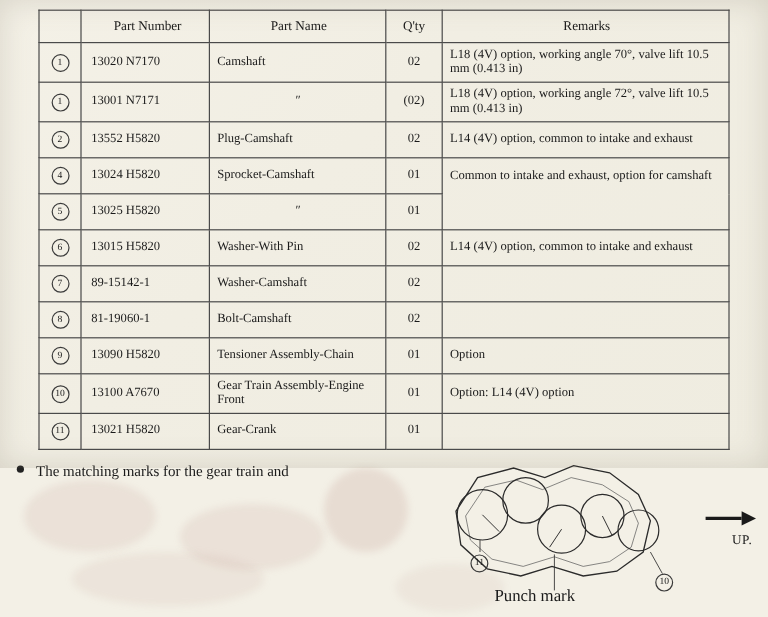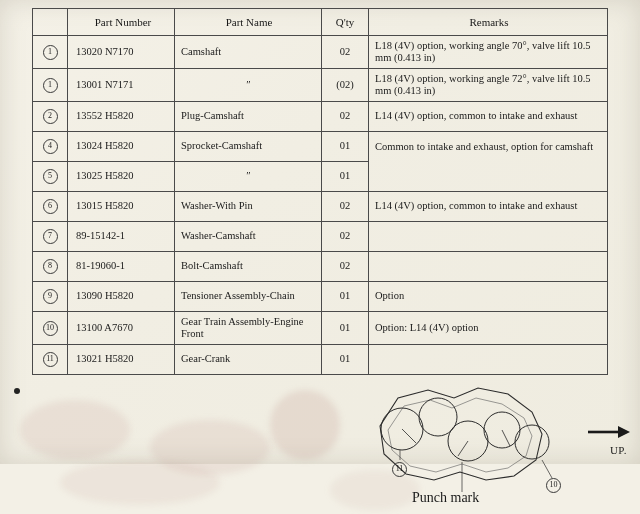--- a/index.html
+++ b/index.html
@@ -11,21 +11,21 @@
     height: 514px;
     background: #f3f0e6;
     font-family: "Liberation Serif", serif;
     color: #1a1a1a;
     position: relative;
     overflow: hidden;
   }
   .page {
     position: relative;
     width: 640px;
-    height: 464px;
+    height: 390px;
     background: linear-gradient(135deg,#f4f1e7 0%,#f1eee3 40%,#efece0 100%);
   }
   
   .bleed {
     position: absolute;
     border-radius: 50%;
     background: rgba(190,150,140,0.16);
     filter: blur(3px);
     pointer-events: none;
   }
@@ -234,20 +234,21 @@
         <td class="col-num">13021 H5820</td>
         <td class="col-name">Gear-Crank</td>
         <td class="col-qty">01</td>
         <td class="col-rem"></td>
       </tr>
     </tbody>
   </table>
 
   <div class="note">
     <span class="bullet"></span>
+    <span>The matching marks for the gear train and</span>
   </div>
 
   <div class="diagram">
     <svg width="285" height="142" viewBox="0 0 285 142">
 
       <path d="M30 58 L48 30 L78 22 L104 30 L128 20 L158 26 L182 44 L192 66 L186 92 L164 108 L136 112 L110 104 L84 112 L56 106 L34 86 Z" fill="none" stroke="#2b2b2b" stroke-width="1.1"></path>
       <path d="M38 62 L54 38 L80 32 L102 40 L126 30 L152 36 L174 50 L182 68 L176 88 L158 100 L136 104 L112 96 L86 104 L60 98 L42 82 Z" fill="none" stroke="#5a5a5a" stroke-width="0.6"></path>
 
       <circle cx="52" cy="61" r="21" fill="none" stroke="#2b2b2b" stroke-width="1"></circle>
       <circle cx="88" cy="49" r="19" fill="none" stroke="#2b2b2b" stroke-width="1"></circle>

